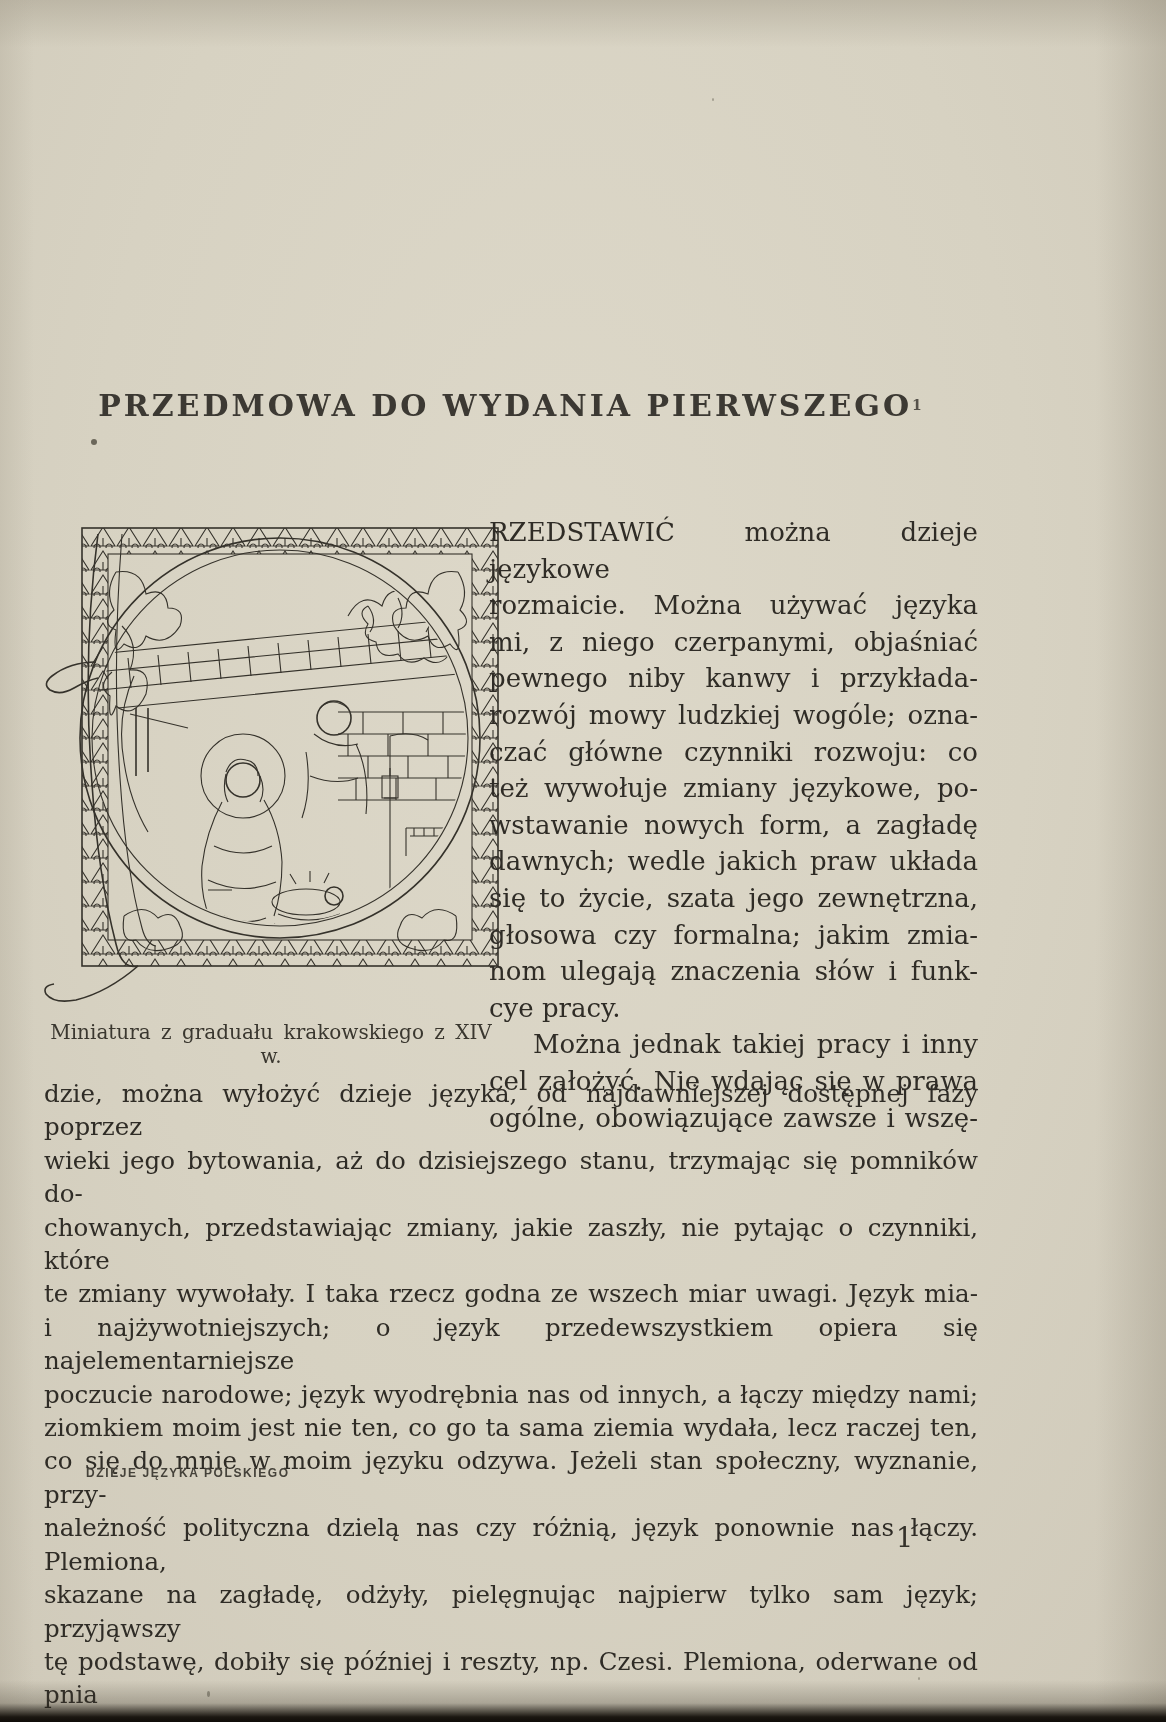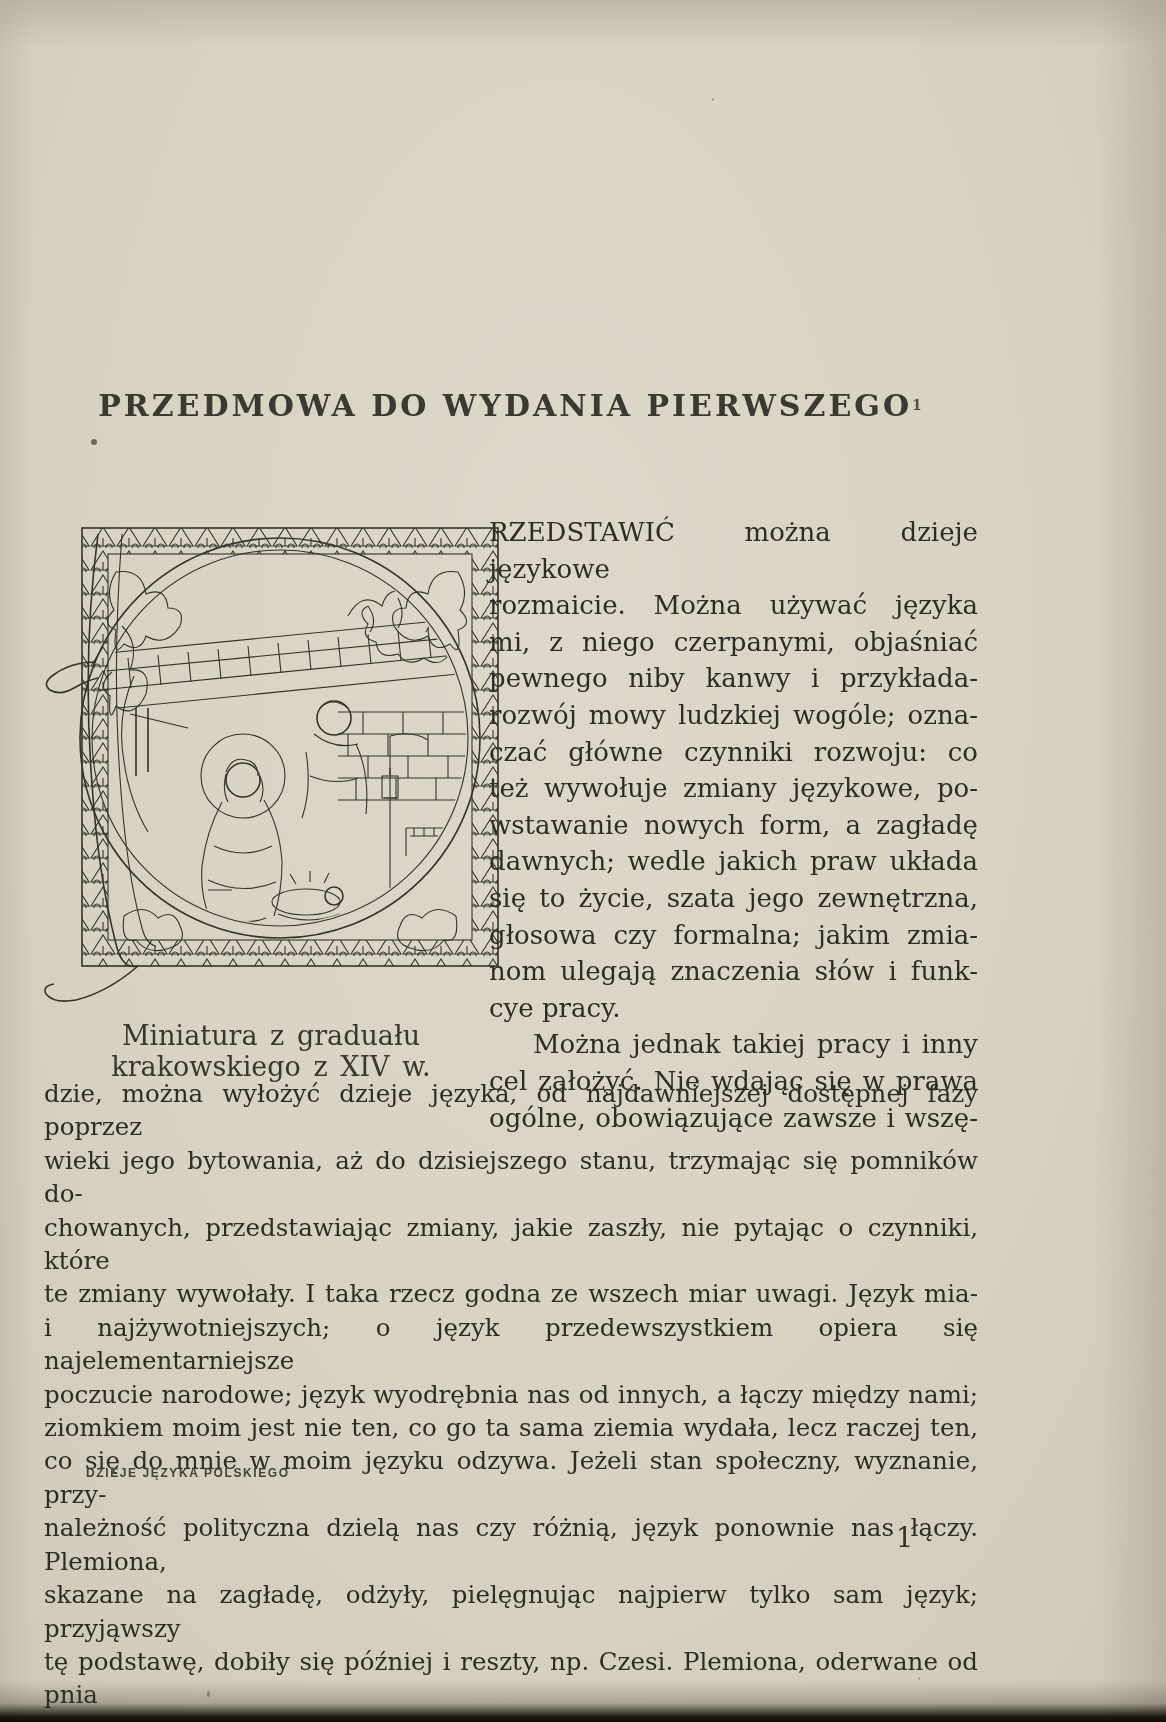--- a/index.html
+++ b/index.html
@@ -20,21 +20,21 @@
   .speck{position:absolute;border-radius:50%;background:#6b675a;}
 
   .title{position:absolute;left:42px;width:936px;top:372px;text-align:center;
          font-size:30px;letter-spacing:3px;color:#3c3933;white-space:nowrap;margin-top:16px;}
   .title sup{font-size:14px;letter-spacing:0;color:#55514a;vertical-align:6px;}
 
   .illustration{position:absolute;left:38px;top:476px;width:466px;height:536px;}
   .illustration svg{width:100%;height:100%;}
 
   .caption{position:absolute;left:42px;top:1020px;width:458px;text-align:center;
-           font-size:27px;color:#3a372f;word-spacing:4px;}
+           font-size:20px;color:#3a372f;word-spacing:4px;}
 
   .col-right{position:absolute;left:489px;top:514px;width:489px;
              font-size:26px;line-height:36.6px;color:#2f2c26;}
   .body-text{position:absolute;left:44px;top:1077px;width:934px;
              font-size:24.5px;line-height:33.4px;color:#2f2c26;}
   .tline{text-align:justify;text-align-last:justify;white-space:normal;}
   .tline.end{text-align-last:left;}
   .tline.ind{text-indent:44px;}
 
   .footer-left{position:absolute;left:86px;top:1466px;

